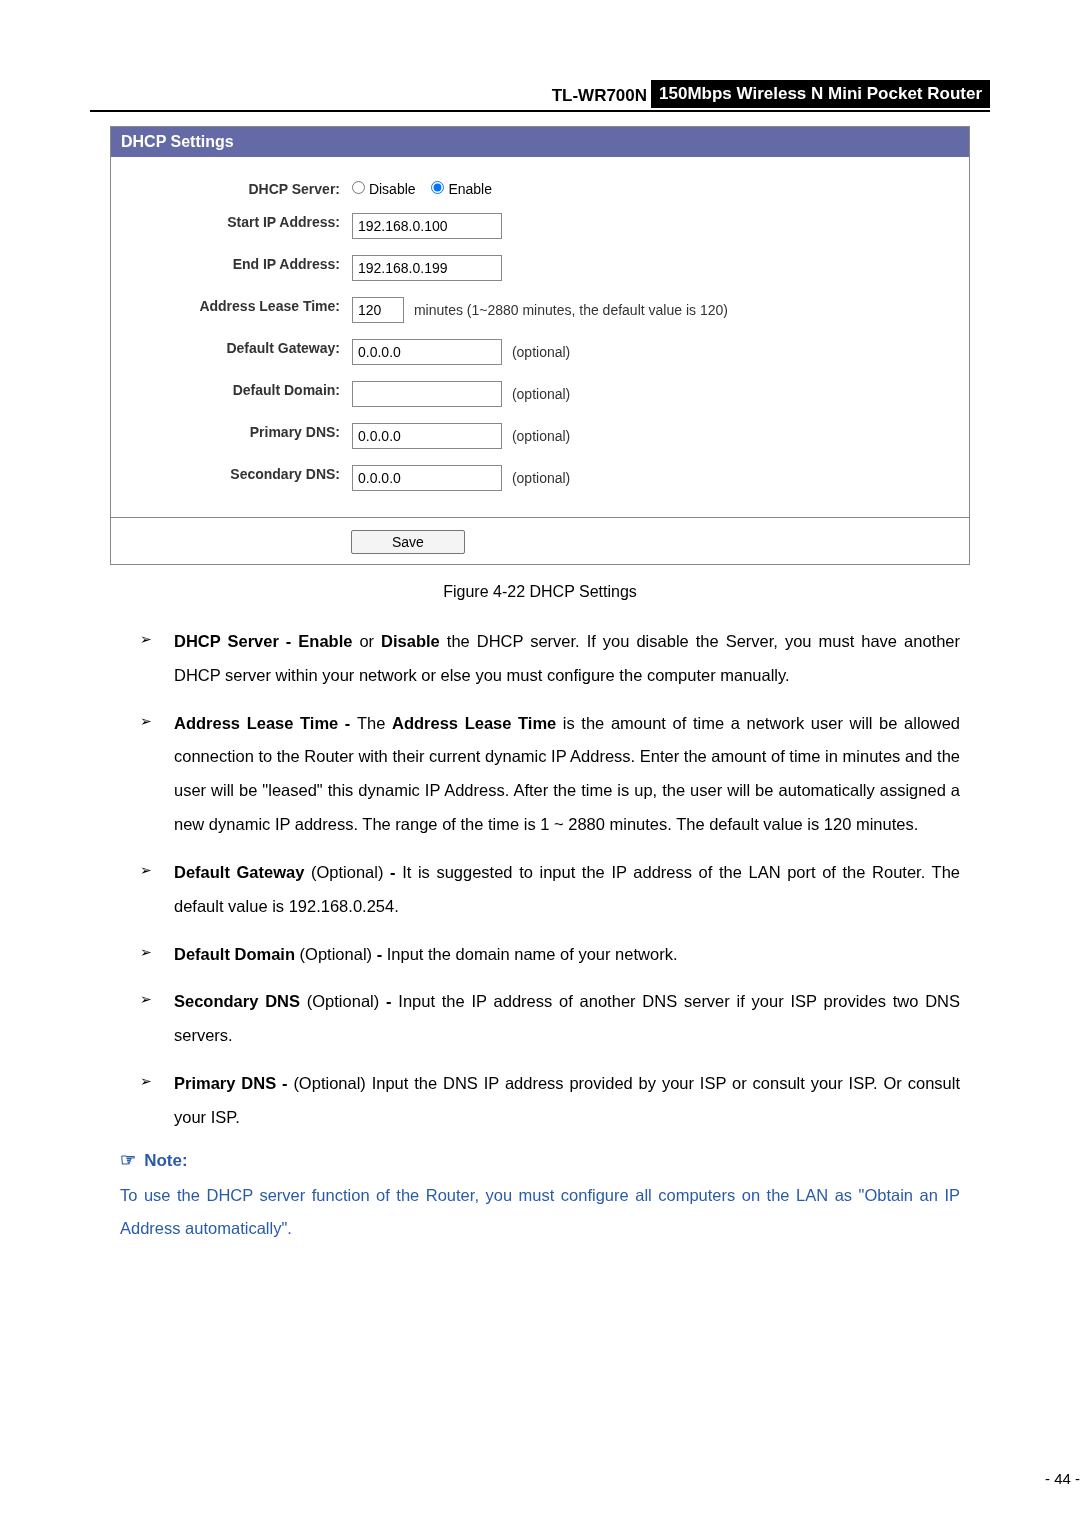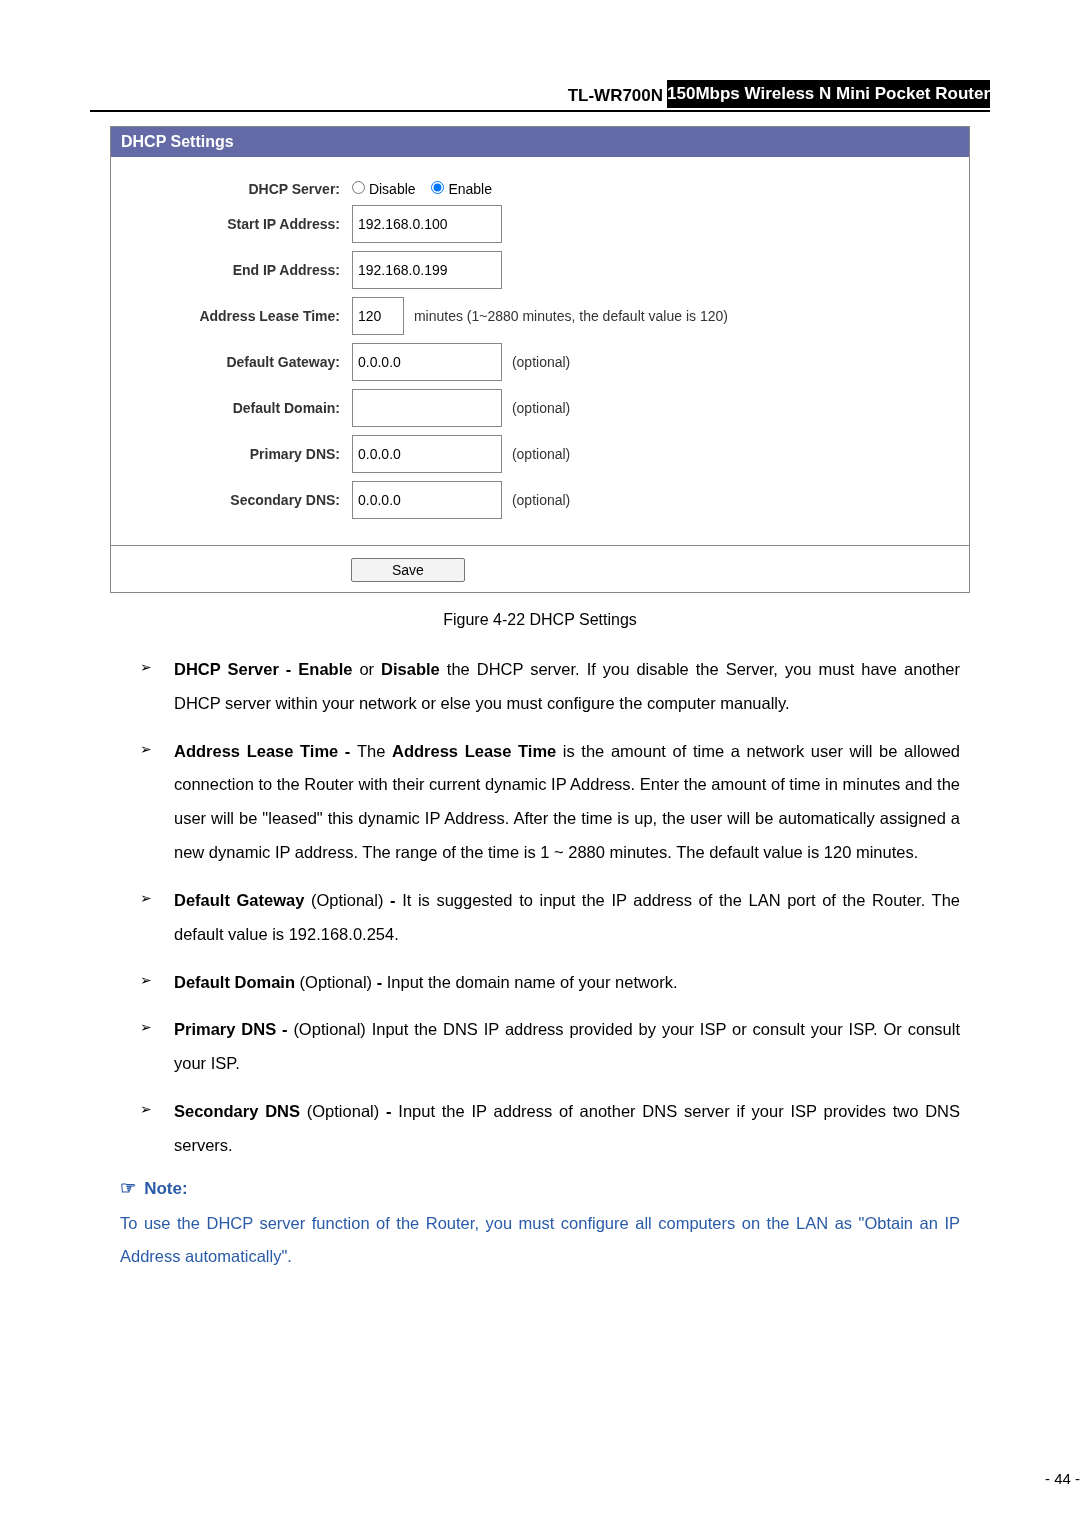--- a/index.html
+++ b/index.html
@@ -23,21 +23,21 @@
     .header-model {
       font-weight: bold;
       font-size: 17px;
       padding: 0 4px 2px 4px;
     }
     .header-desc {
       background: #000;
       color: #fff;
       font-weight: bold;
       font-size: 17px;
-      padding: 4px 0;
+      padding: 4px 8px;
     }
     .panel {
       border: 1px solid #888;
       margin: 14px 20px 18px 20px;
       padding-bottom: 10px;
       background: #fff;
     }
     .panel-title {
       background: #636aa6;
       color: #fff;
@@ -54,23 +54,24 @@
     .label-cell {
       width: 235px;
       text-align: right;
       font-weight: bold;
       color: #333;
       vertical-align: middle;
     }
     .value-cell { text-align: left; }
     .text-input {
       border: 1px solid #888;
-      padding: 10px 5px;
+      padding: 4px 5px;
       font-size: 14px;
       width: 150px;
+      margin-top: 8px;
     }
     .text-input.small { width: 52px; }
     .hint { color: #333; font-size: 14px; margin-left: 6px; }
     .radio-group label { margin-right: 12px; font-size: 14px; }
     .panel-divider {
       border-top: 1px solid #888;
       margin: 22px 0 12px 0;
     }
     .save-row { padding-left: 240px; }
     .save-btn {
@@ -201,20 +202,20 @@
   </div>
 </div>
 
 <div class="figure-caption">Figure 4-22 DHCP Settings</div>
 
 <ul class="bullets">
   <li><span class="bold">DHCP Server - Enable</span><span> or </span><span class="bold">Disable</span><span> the DHCP server. If you disable the Server, you must have another DHCP server within your network or else you must configure the computer manually.</span></li>
   <li><span class="bold">Address Lease Time - </span><span>The </span><span class="bold">Address Lease Time</span><span> is the amount of time a network user will be allowed connection to the Router with their current dynamic IP Address. Enter the amount of time in minutes and the user will be "leased" this dynamic IP Address. After the time is up, the user will be automatically assigned a new dynamic IP address. The range of the time is 1 ~ 2880 minutes. The default value is 120 minutes.</span></li>
   <li><span class="bold">Default Gateway</span><span> (Optional) </span><span class="bold">-</span><span> It is suggested to input the IP address of the LAN port of the Router. The default value is 192.168.0.254.</span></li>
   <li><span class="bold">Default Domain</span><span> (Optional) </span><span class="bold">-</span><span> Input the domain name of your network.</span></li>
+  <li><span class="bold">Secondary DNS</span><span> (Optional) </span><span class="bold">-</span><span> Input the IP address of another DNS server if your ISP provides two DNS servers.</span></li>
   <li><span class="bold">Primary DNS - </span><span>(Optional) Input the DNS IP address provided by your ISP or consult your ISP. Or consult your ISP.</span></li>
-  <li><span class="bold">Secondary DNS</span><span> (Optional) </span><span class="bold">-</span><span> Input the IP address of another DNS server if your ISP provides two DNS servers.</span></li>
 </ul>
 
 <div class="note-head"><span class="hand">☞</span><span>Note:</span></div>
 <div class="note-body">To use the DHCP server function of the Router, you must configure all computers on the LAN as "Obtain an IP Address automatically".</div>
 
 <div class="page-num">- 44 -</div>
 
 </body></html>

